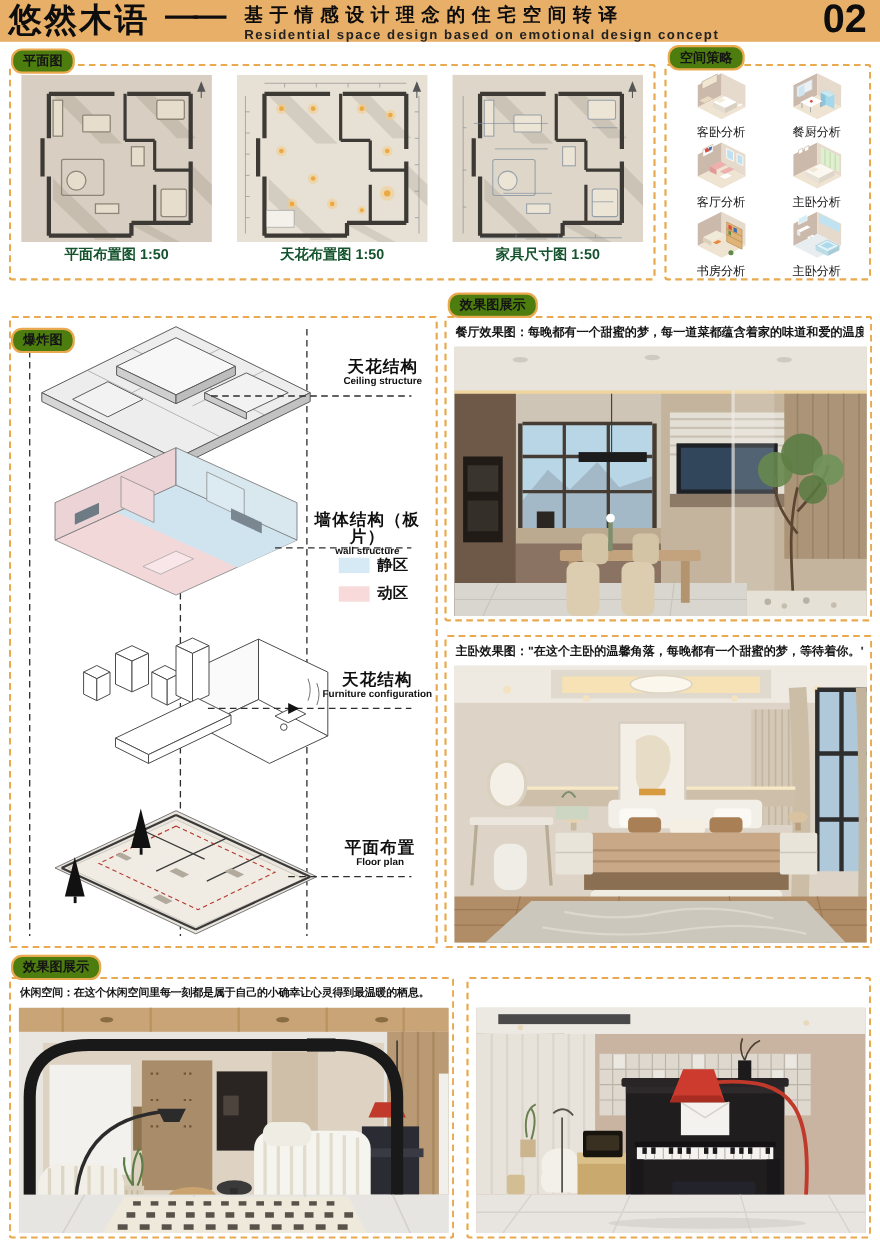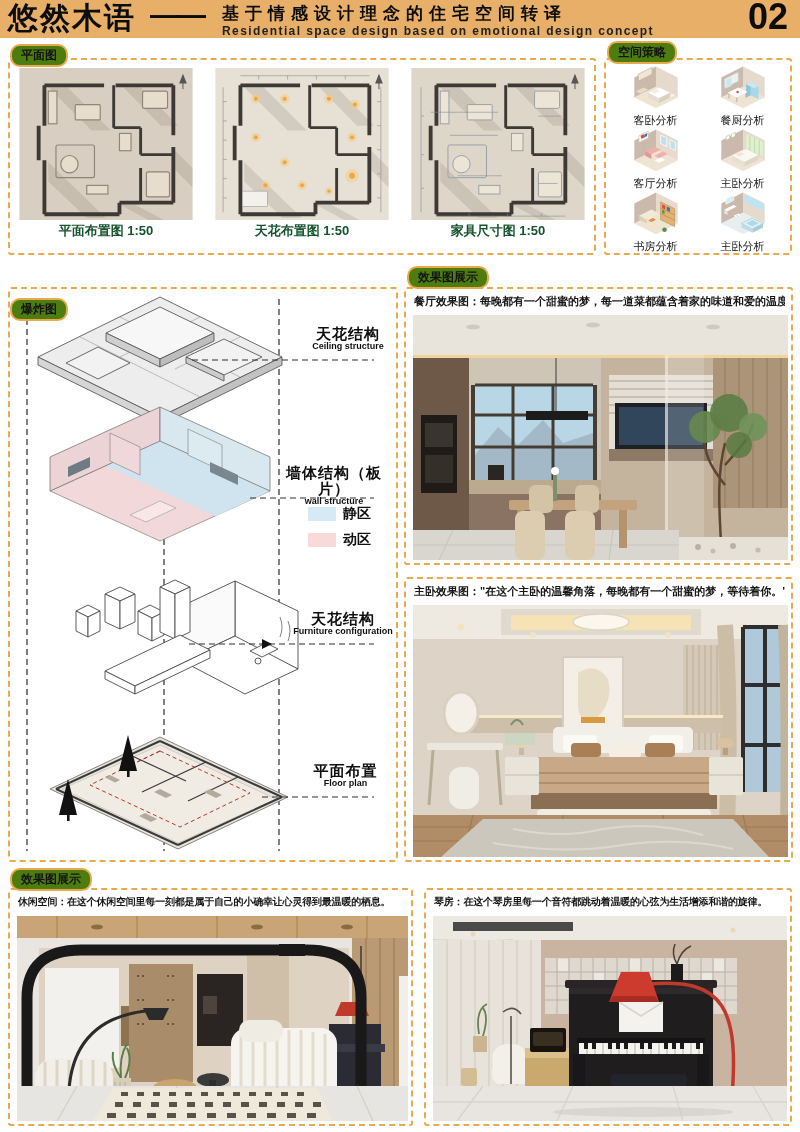--- a/index.html
+++ b/index.html
@@ -595,21 +595,20 @@
             <rect x="230" y="197" width="9" height="5"></rect>
             <rect x="250" y="197" width="9" height="5"></rect>
             <rect x="270" y="197" width="9" height="5"></rect>
             <rect x="290" y="197" width="9" height="5"></rect>
         </g>
       </g>
     </svg>
   </div>
 
   <div class="dbox" style="left:424px;top:888px;width:368px;height:238px;">
-    <div class="rcap cap10">琴房：在这个琴房里每一个音符都跳动着温暖的心弦为生活增添和谐的旋律。</div>
     <svg class="rimg" style="left:7px;top:26px;" width="354" height="205" viewBox="0 0 354 205">
       <rect width="354" height="205" fill="#c9b4a2"></rect>
       <rect width="354" height="24" fill="#ece8e2"></rect>
       <path d="M0,24 q40,2 80,0" stroke="#d9d2c8" stroke-width="2" fill="none"></path>
       <rect x="20" y="6" width="120" height="9" fill="#4a4a4a"></rect>
       <circle cx="40" cy="18" r="2.5" fill="#e8d9b8"></circle>
         <circle cx="300" cy="14" r="2.5" fill="#e8d9b8"></circle>
       <rect x="0" y="24" width="108" height="146" fill="#e7e2da"></rect>
       <path d="M14,24 v146 M28,24 v146 M42,24 v146 M56,24 v146 M70,24 v146 M84,24 v146 M98,24 v146" stroke="#dcd5ca" stroke-width="2"></path>
       <g>

